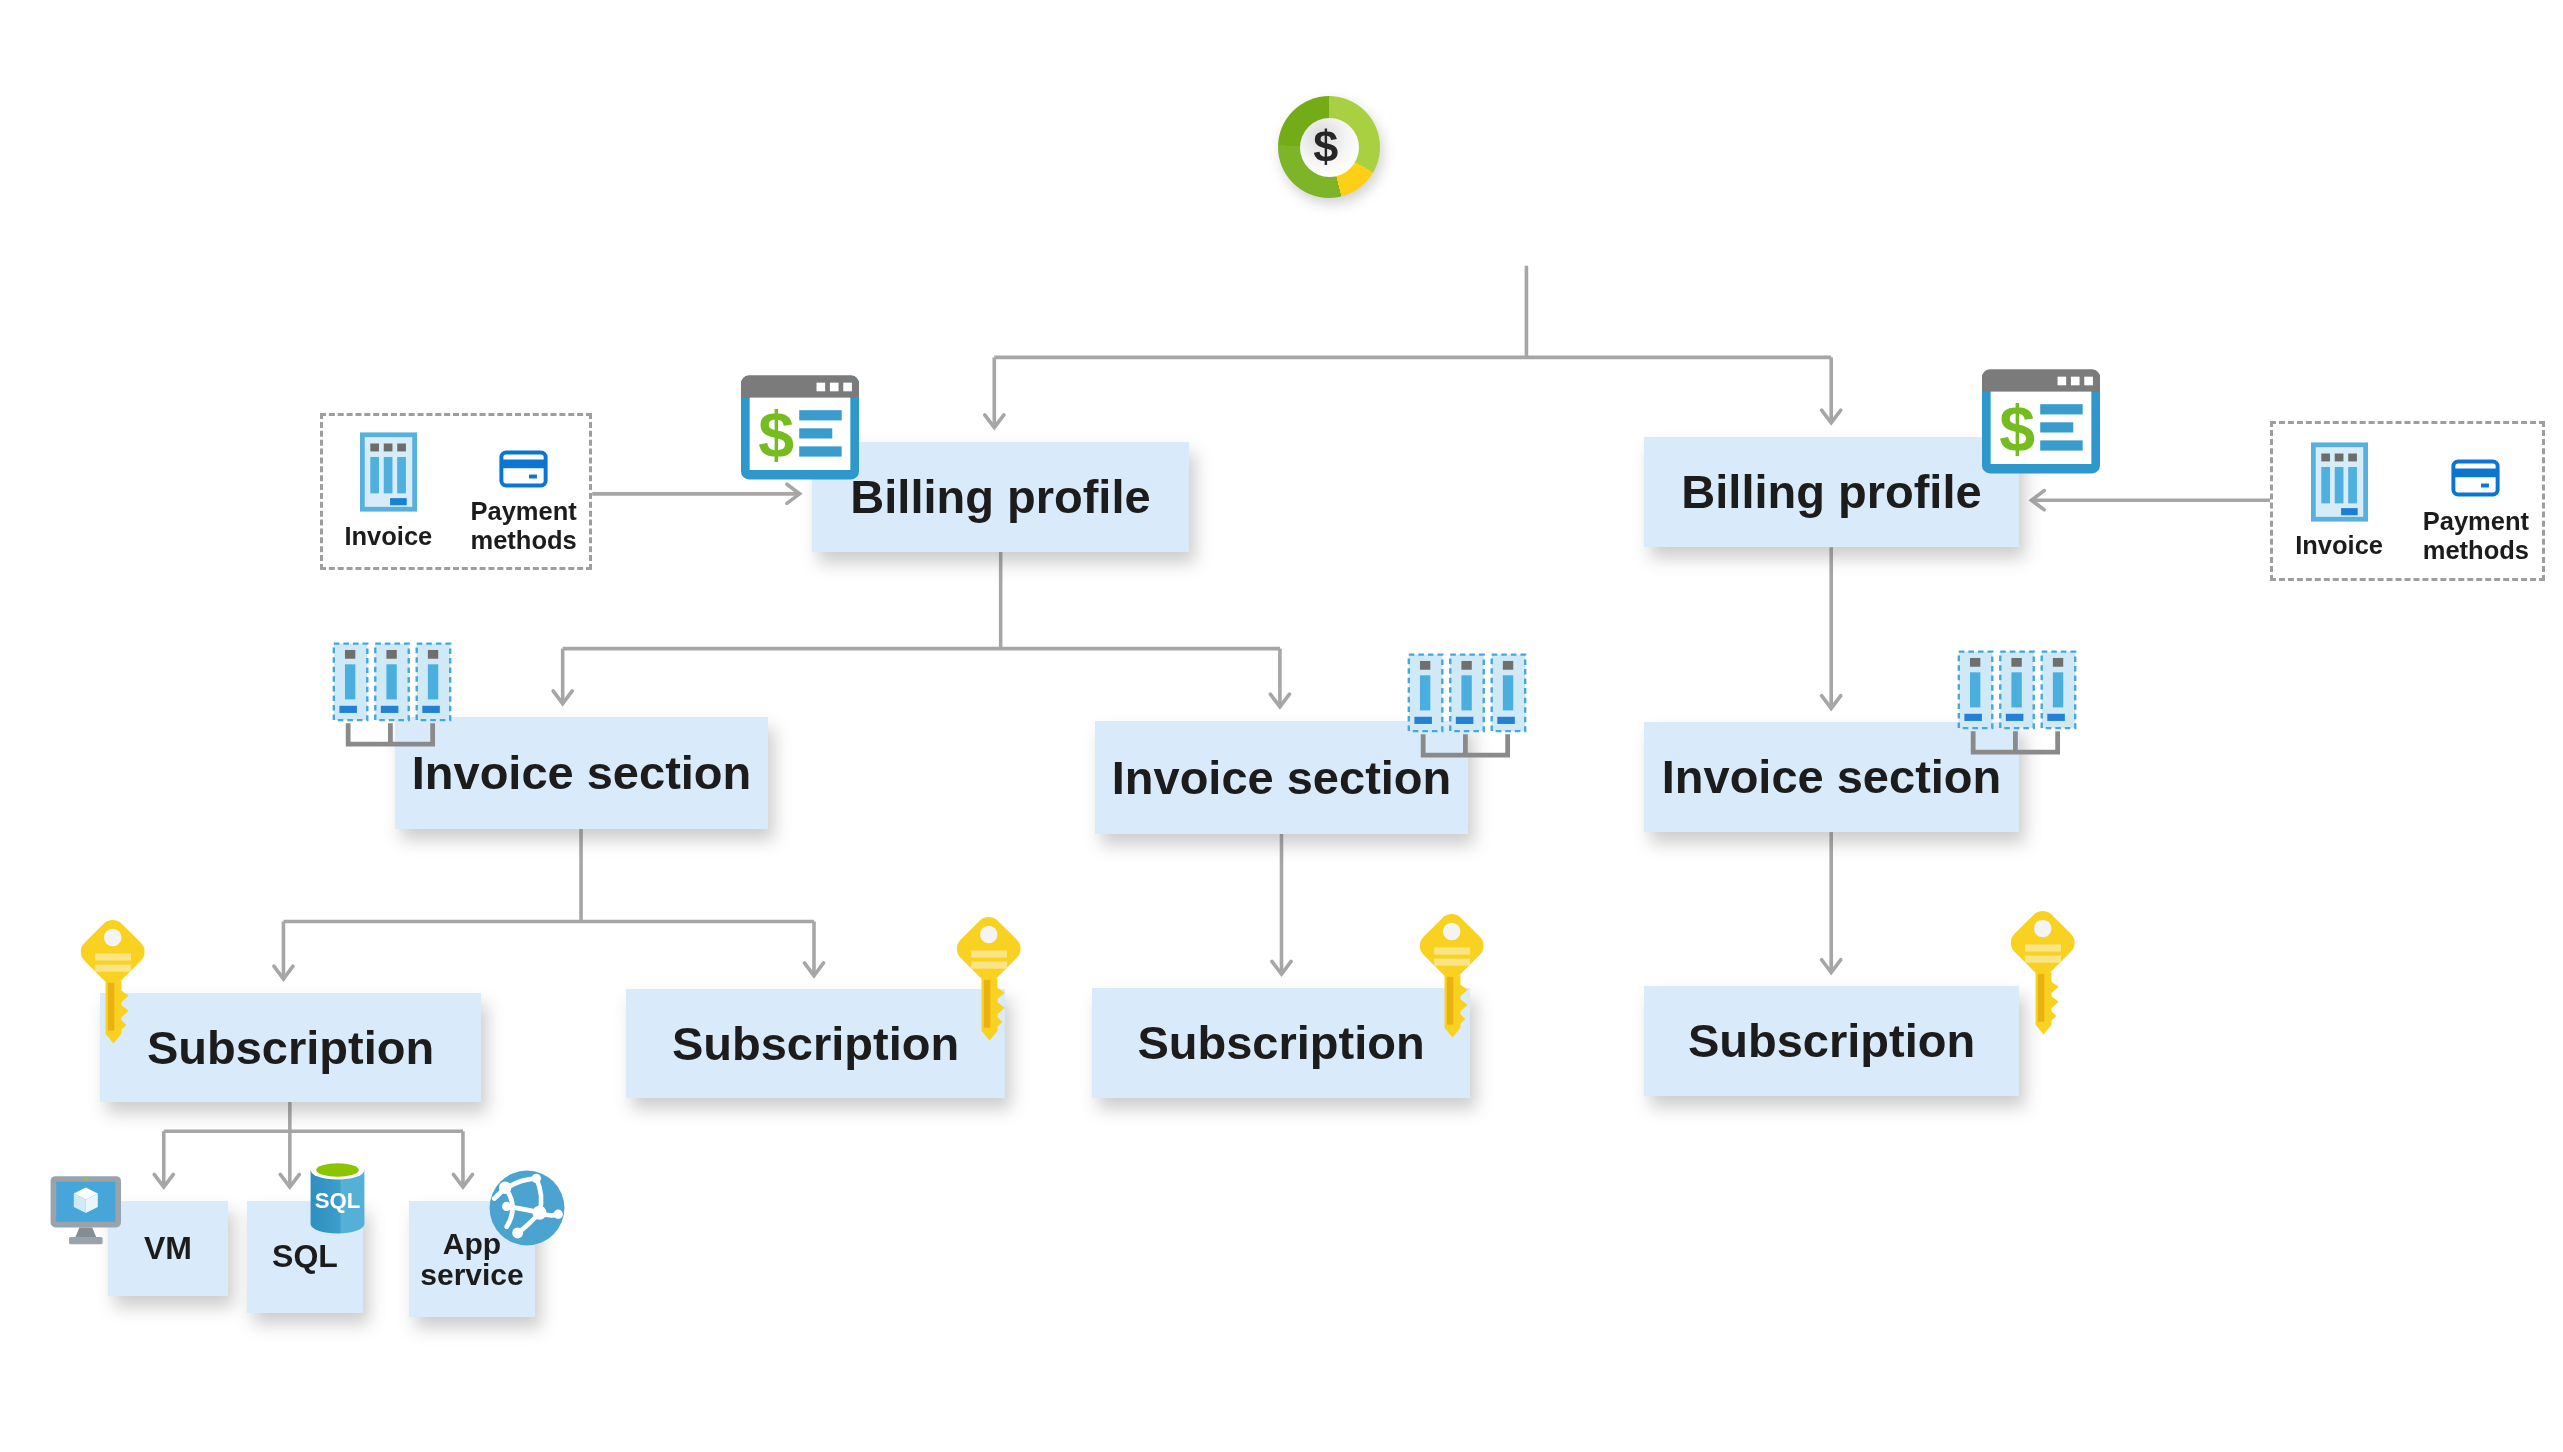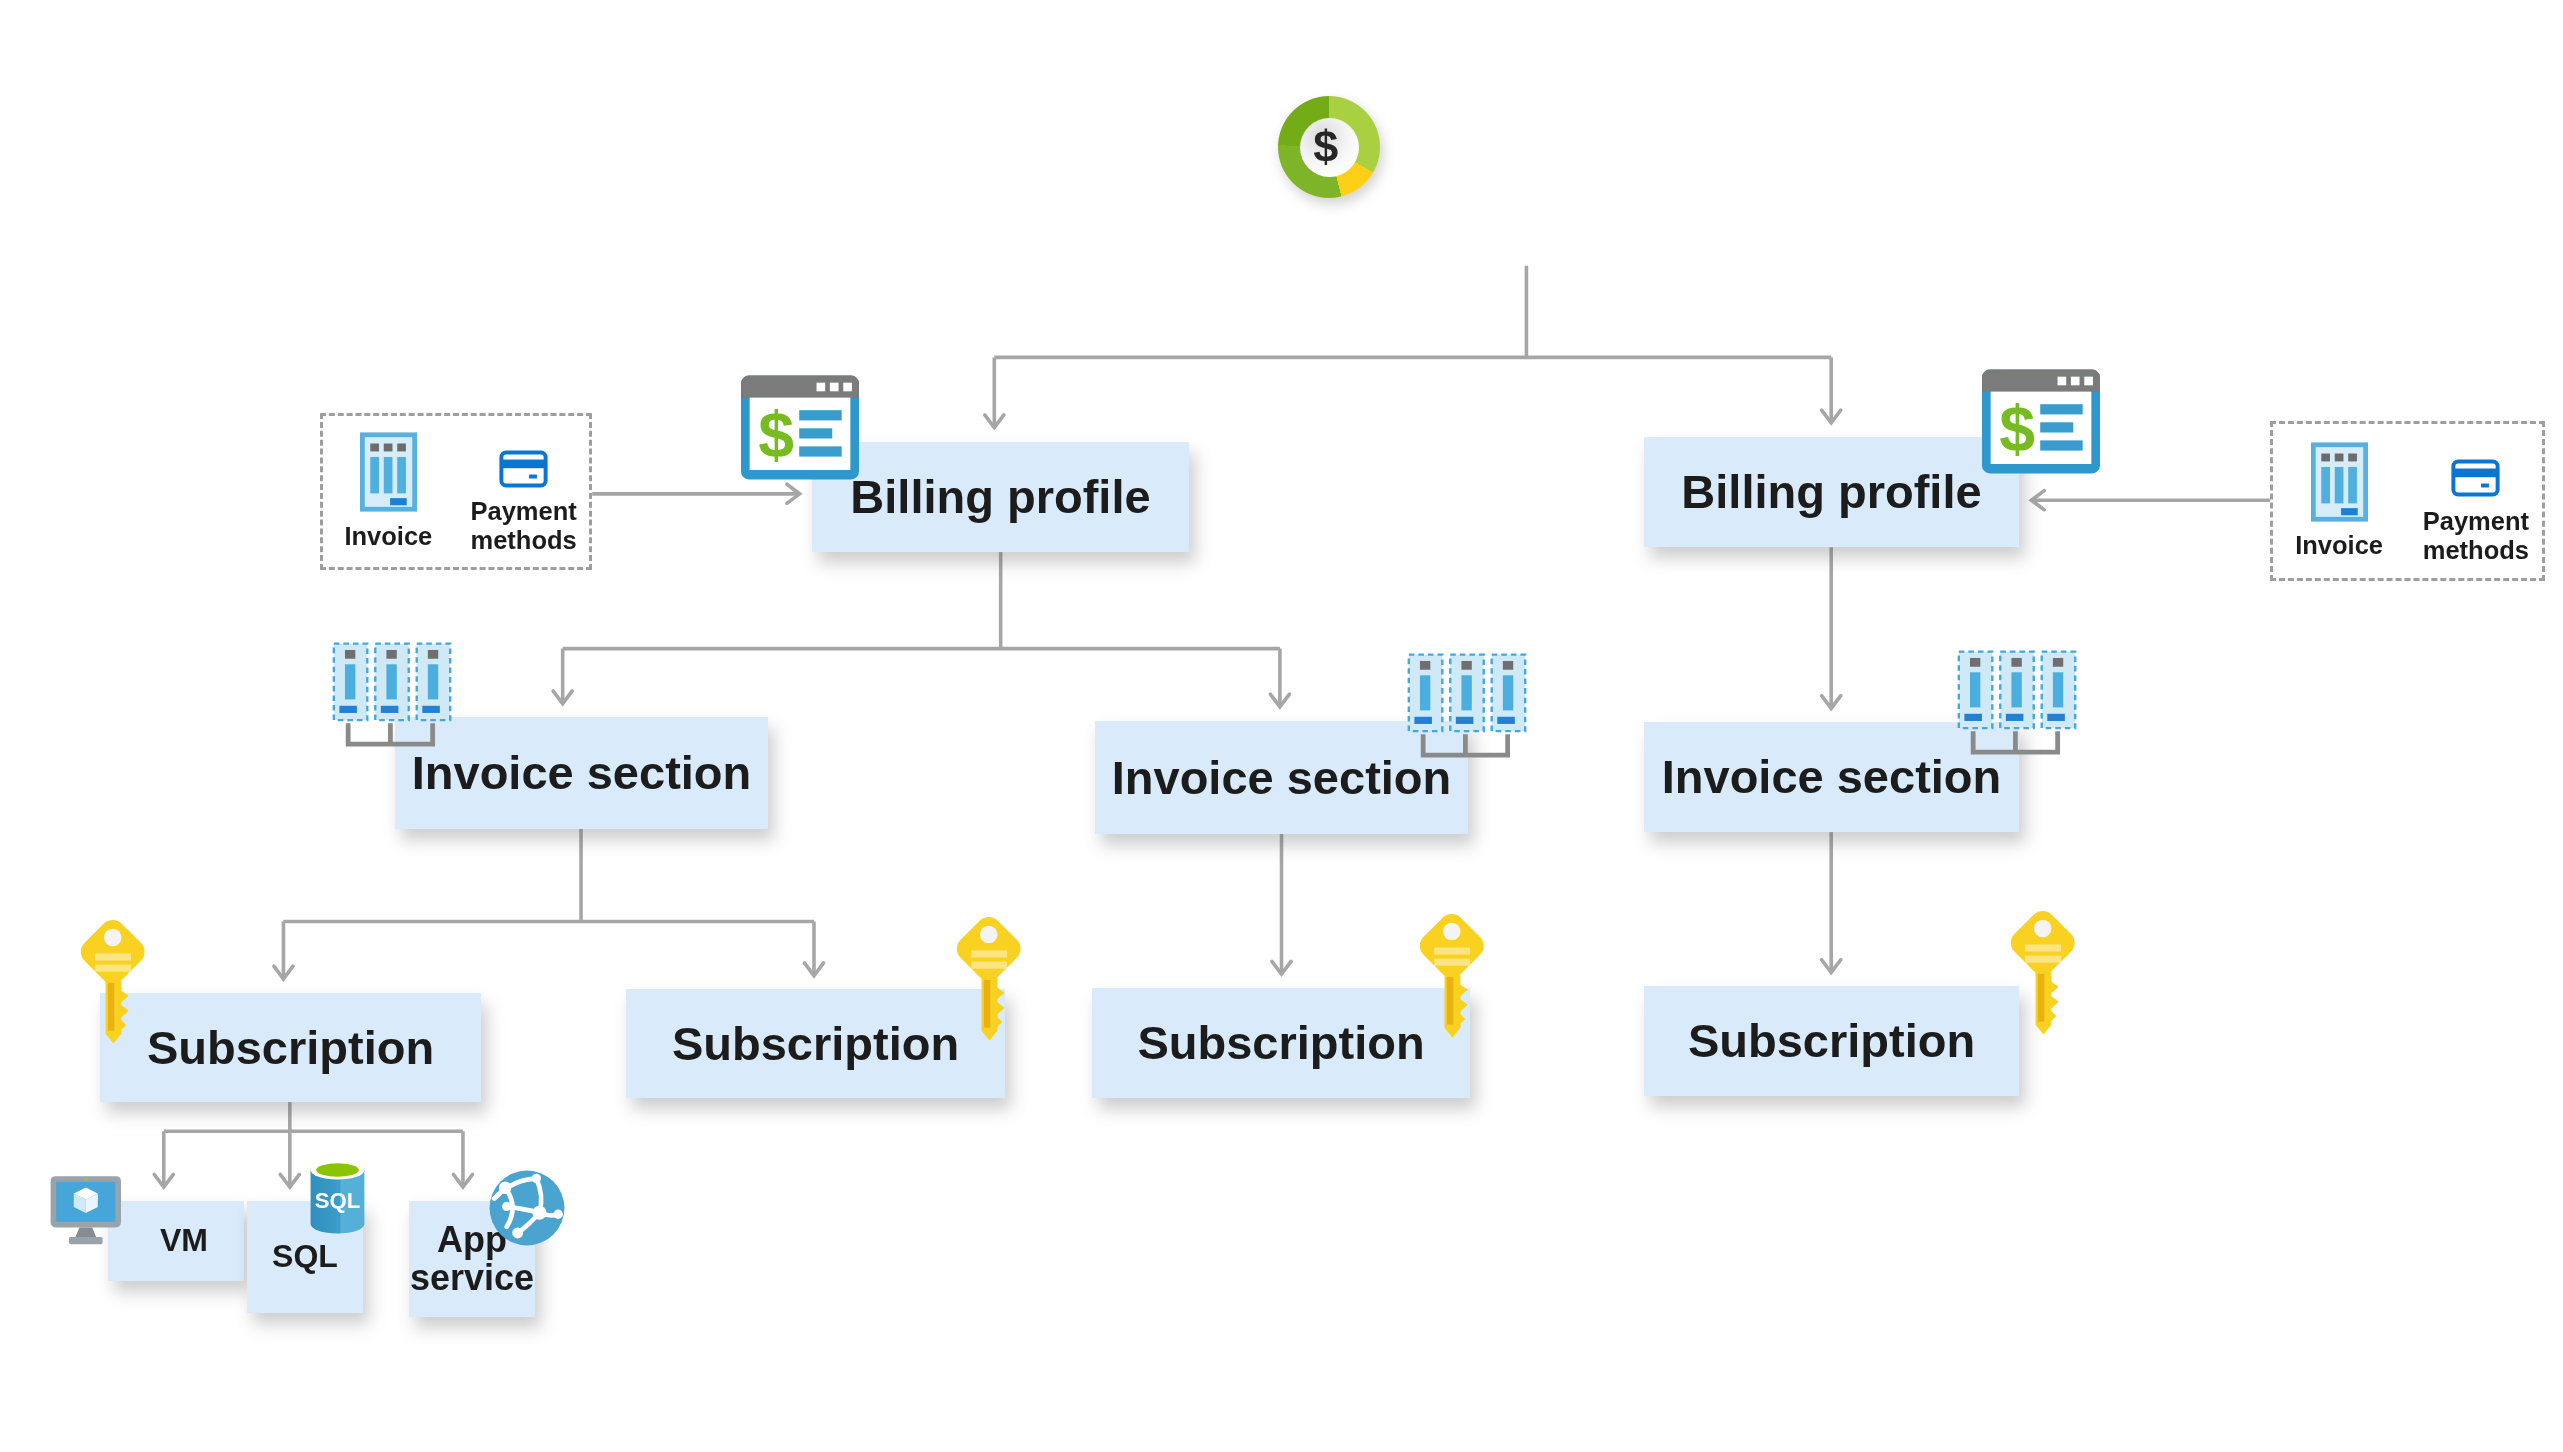--- a/index.html
+++ b/index.html
@@ -92,27 +92,27 @@
   <div class="node" style="left:626px;top:989px;width:379px;height:109px;">
     <span>Subscription</span>
   </div>
   <div class="node" style="left:1092px;top:988px;width:378px;height:110px;">
     <span>Subscription</span>
   </div>
   <div class="node" style="left:1644px;top:986px;width:375px;height:110px;">
     <span>Subscription</span>
   </div>
 
-  <div class="node small" style="left:108px;top:1201px;width:120px;height:80px;padding-left:16px;">
+  <div class="node small" style="left:108px;top:1201px;width:120px;height:95px;">
     <span>VM</span>
   </div>
   <div class="node small" style="left:247px;top:1201px;width:116px;height:112px;">
     <span>SQL</span>
   </div>
-  <div class="node small" style="left:409px;top:1201px;width:126px;height:116px;font-size:36px;">
+  <div class="node small" style="left:409px;top:1201px;width:126px;height:116px;font-size:30px;">
     <span>App service</span>
   </div>
 
   <div class="legend" style="left:320px;top:413px;width:272px;height:157px;">
     <div class="legend-item">
       <svg width="57" height="80" viewBox="0 0 72 100">
         <rect x="3" y="3" width="66" height="94" fill="#d6edf9" stroke="#57b0de" stroke-width="6"></rect>
         <rect x="13" y="14" width="11" height="10" fill="#6c6c6c"></rect>
           <rect x="30" y="14" width="11" height="10" fill="#6c6c6c"></rect>
           <rect x="47" y="14" width="11" height="10" fill="#6c6c6c"></rect>

